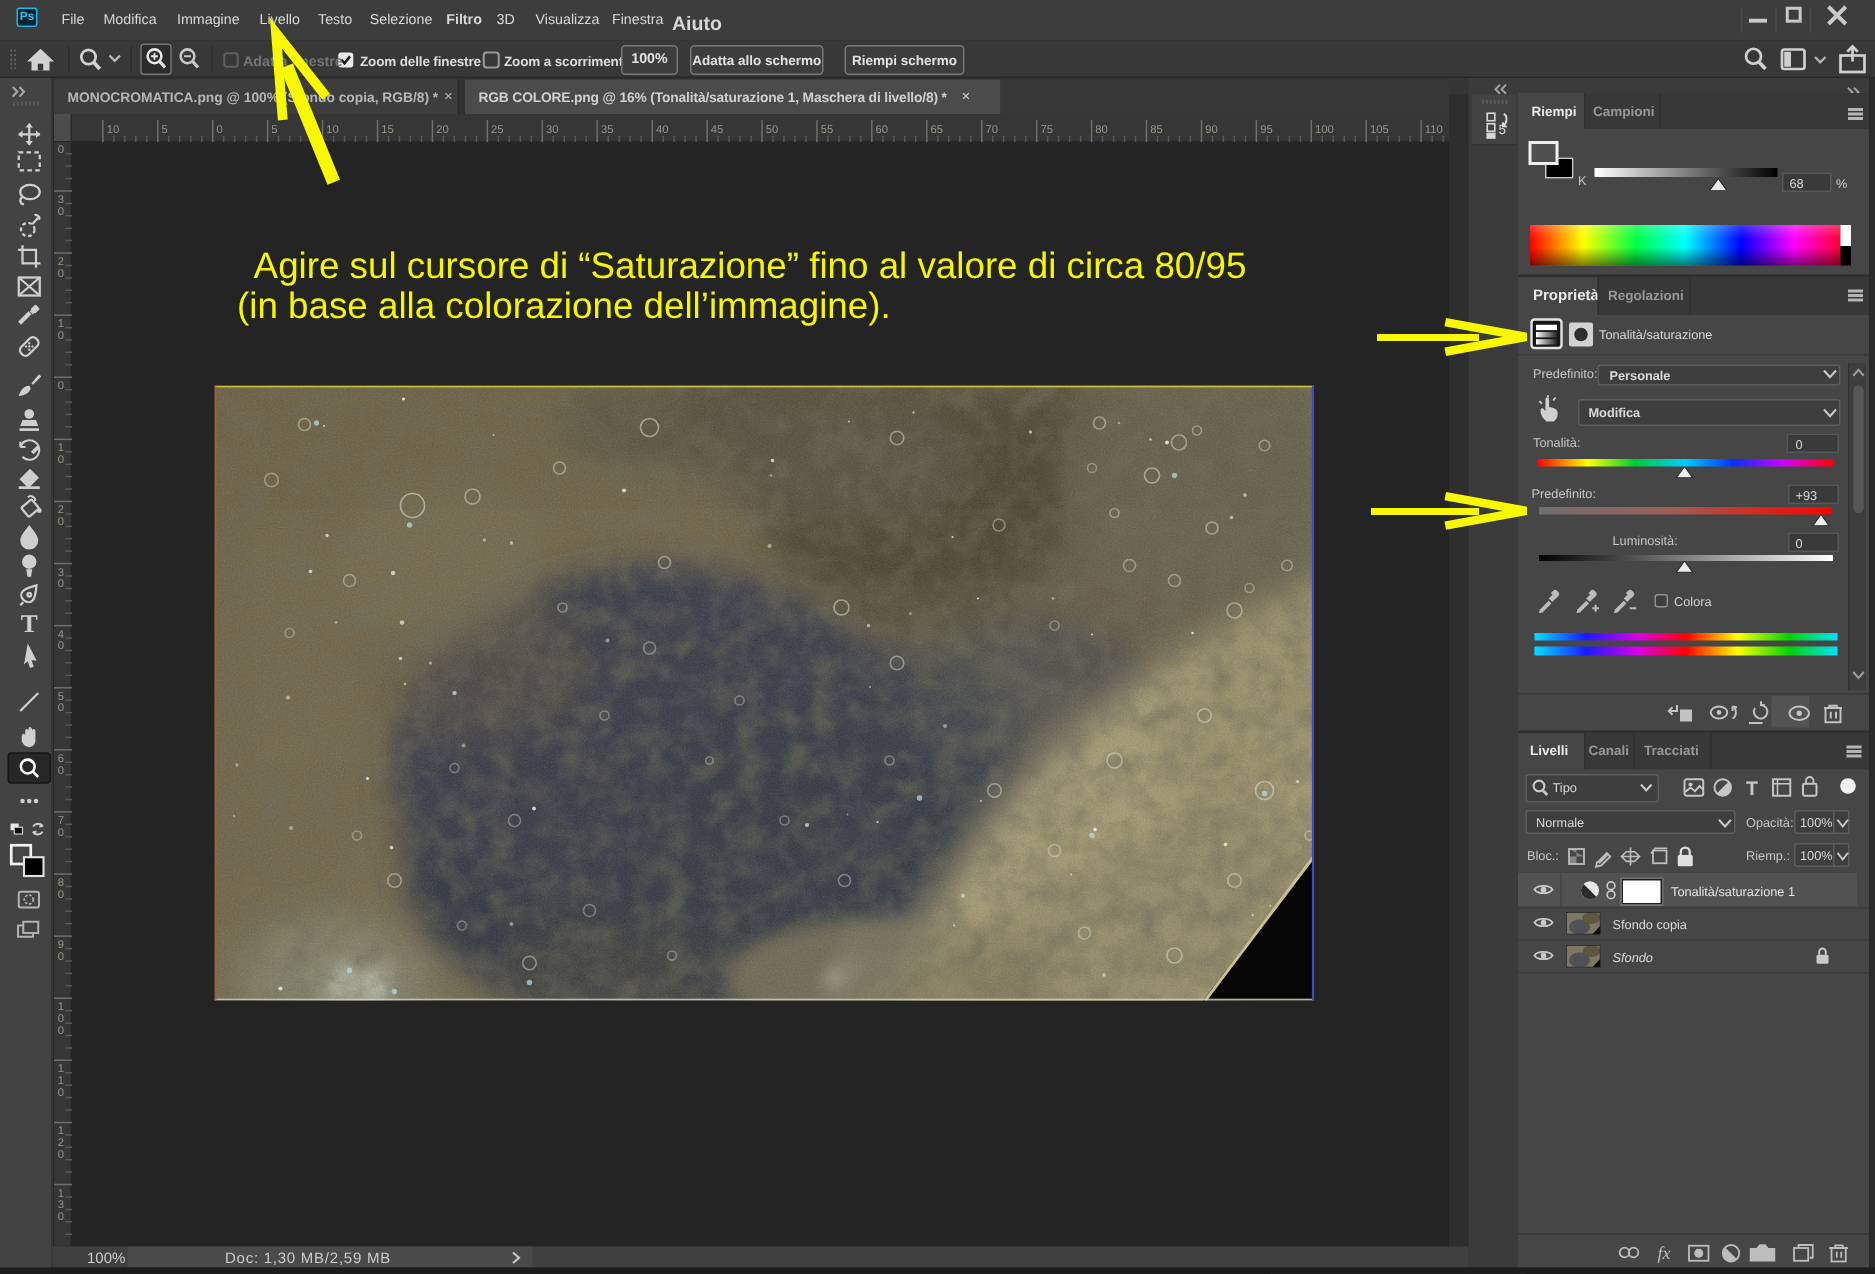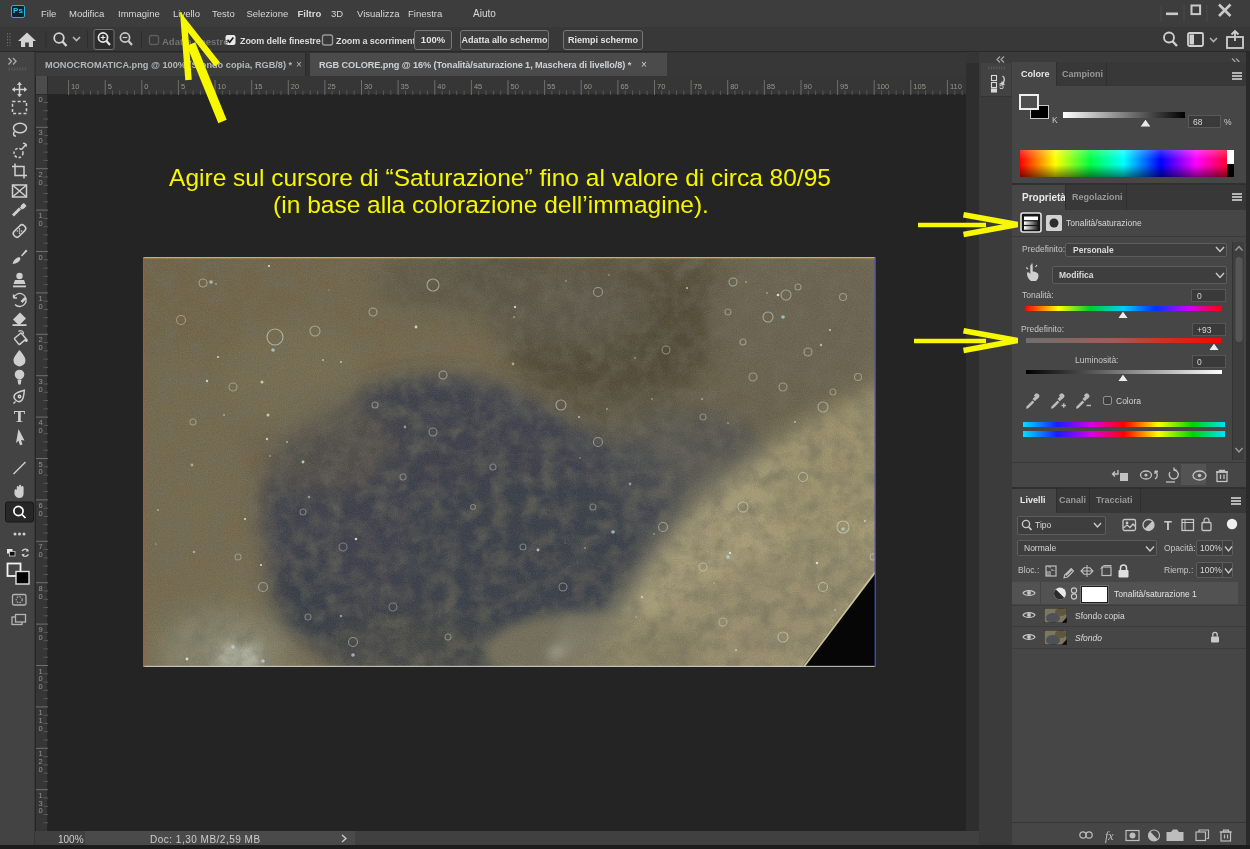--- a/index.html
+++ b/index.html
@@ -11,21 +11,21 @@
 <div style="position:absolute;left:41px;top:8.5px;font-size:9.5px;color:#d8d8d8;font-weight:400;white-space:nowrap;line-height:1;">File</div>
 <div style="position:absolute;left:69px;top:8.5px;font-size:9.5px;color:#d8d8d8;font-weight:400;white-space:nowrap;line-height:1;">Modifica</div>
 <div style="position:absolute;left:118px;top:8.5px;font-size:9.5px;color:#d8d8d8;font-weight:400;white-space:nowrap;line-height:1;">Immagine</div>
 <div style="position:absolute;left:173px;top:8.5px;font-size:9.5px;color:#d8d8d8;font-weight:400;white-space:nowrap;line-height:1;">Livello</div>
 <div style="position:absolute;left:212px;top:8.5px;font-size:9.5px;color:#d8d8d8;font-weight:400;white-space:nowrap;line-height:1;">Testo</div>
 <div style="position:absolute;left:246.5px;top:8.5px;font-size:9.5px;color:#d8d8d8;font-weight:400;white-space:nowrap;line-height:1;">Selezione</div>
 <div style="position:absolute;left:297.5px;top:8.5px;font-size:9.5px;color:#d8d8d8;font-weight:700;white-space:nowrap;line-height:1;">Filtro</div>
 <div style="position:absolute;left:331px;top:8.5px;font-size:9.5px;color:#d8d8d8;font-weight:400;white-space:nowrap;line-height:1;">3D</div>
 <div style="position:absolute;left:357px;top:8.5px;font-size:9.5px;color:#d8d8d8;font-weight:400;white-space:nowrap;line-height:1;">Visualizza</div>
 <div style="position:absolute;left:408px;top:8.5px;font-size:9.5px;color:#d8d8d8;font-weight:400;white-space:nowrap;line-height:1;">Finestra</div>
-<div style="position:absolute;left:473px;top:8.5px;font-size:10px;color:#d8d8d8;font-weight:400;white-space:nowrap;line-height:1;">Aiuto</div>
+<div style="position:absolute;left:448px;top:8.5px;font-size:13px;color:#d8d8d8;font-weight:700;white-space:nowrap;line-height:1;">Aiuto</div>
 <svg style="position:absolute;left:1155px;top:0px" width="95" height="27" viewBox="0 0 95 27">
 <line x1="6" y1="5" x2="6" y2="22" stroke="#4a4a4a" stroke-width="1"></line>
 <line x1="29" y1="5" x2="29" y2="22" stroke="#4a4a4a" stroke-width="1"></line>
 <line x1="52" y1="5" x2="52" y2="22" stroke="#4a4a4a" stroke-width="1"></line>
 <rect x="11" y="12.5" width="12" height="2.6" fill="#c9c9c9"></rect>
 <rect x="36.5" y="5.5" width="8.6" height="8.6" fill="none" stroke="#c9c9c9" stroke-width="2"></rect>
 <path d="M64 4.5 L75.5 16 M75.5 4.5 L64 16" stroke="#c9c9c9" stroke-width="2.6"></path>
 </svg>
 <div style="position:absolute;left:0px;top:27px;width:1250px;height:25px;background:#383838;border-bottom:1px solid #282828;"></div>
 <svg style="position:absolute;left:0px;top:27px" width="1250" height="25" viewBox="0 0 1250 25">
@@ -724,21 +724,21 @@
       </g>
     </g>
     <path d="M733 313 L733 410 L659 410 Z" fill="#060606"></path>
     <line x1="733" y1="314" x2="660.5" y2="410" stroke="#ded5a4" stroke-width="2" opacity="0.9"></line>
     <rect x="0" y="0" width="733" height="1.3" fill="#c6ba30"></rect>
     <rect x="0" y="408.8" width="733" height="1.2" fill="#cfcfc5" opacity="0.85"></rect>
     <rect x="0" y="0" width="1.3" height="410" fill="#bb5530" opacity="0.85"></rect>
     <rect x="731.6" y="0" width="1.4" height="410" fill="#3c49c8"></rect>
   </svg>
 <div style="position:absolute;left:167px;top:166px;font-size:24.5px;color:#f6f600;font-weight:400;white-space:nowrap;line-height:1;width:666px;text-align:center;">Agire sul cursore di “Saturazione” fino al valore di circa 80/95</div>
-<div style="position:absolute;left:158px;top:193px;font-size:24.5px;color:#f6f600;font-weight:400;white-space:nowrap;line-height:1;width:666px;text-align:center;">(in base alla colorazione dell’immagine).</div>
+<div style="position:absolute;left:158px;top:193px;font-size:24.5px;color:#f6f600;font-weight:400;white-space:nowrap;line-height:1;width:666px;text-align:left;">(in base alla colorazione dell’immagine).</div>
 <svg style="position:absolute;left:0px;top:0px;pointer-events:none;z-index:40" width="1250" height="849" viewBox="0 0 1250 849">
 <g fill="none" stroke="#f8f800">
 <line x1="191" y1="44" x2="222.5" y2="121.5" stroke-width="9"></line>
 <path d="M217.5 64.5 L184 22 L188.5 80" stroke-width="6.5"></path>
 <line x1="918" y1="225" x2="986" y2="225" stroke-width="4.6"></line>
 <path d="M963.5 214.7 L1017.5 224.6 L963.5 234.5" stroke-width="5.6"></path>
 <line x1="914" y1="341" x2="986" y2="341" stroke-width="4.6"></line>
 <path d="M963.5 330.7 L1017.5 340.6 L963.5 350.4" stroke-width="5.6"></path>
 </g>
   </svg>
@@ -765,21 +765,21 @@
 <g stroke="#d8d8d8" stroke-width="1.1" fill="none">
 <rect x="10.5" y="12.5" width="5" height="5"></rect>
       <rect x="10.5" y="19.5" width="5" height="5"></rect>
 <rect x="10.5" y="26" width="5" height="3" fill="#d8d8d8"></rect>
 <path d="M21.5 13 c2.5 1 2.5 6 -0.5 8 l0 -2.5 m0 2.5 l2.5 0.5" stroke-width="1.3"></path>
 <text x="18" y="26" font-size="9" fill="#d8d8d8" stroke="none">5</text>
 </g>
   </svg>
 <div style="position:absolute;left:1012px;top:62px;width:234px;height:24px;background:#383838;"></div>
 <div style="position:absolute;left:1012px;top:62px;width:44px;height:24px;background:#464646;"></div>
-<div style="position:absolute;left:1021px;top:69.5px;font-size:9px;color:#e8e8e8;font-weight:700;white-space:nowrap;line-height:1;">Colore</div>
+<div style="position:absolute;left:1021px;top:69.5px;font-size:9px;color:#e8e8e8;font-weight:700;white-space:nowrap;line-height:1;">Riempi</div>
 <div style="position:absolute;left:1062px;top:69.5px;font-size:9px;color:#989898;font-weight:700;white-space:nowrap;line-height:1;">Campioni</div>
 <div style="position:absolute;left:1056px;top:62px;width:1px;height:24px;background:#2f2f2f;"></div>
 <div style="position:absolute;left:1106px;top:62px;width:1px;height:24px;background:#2f2f2f;"></div>
 <div style="position:absolute;left:1232px;top:72px;width:10px;height:2px;background:#b5b5b5;box-shadow:0 3px 0 #b5b5b5,0 6px 0 #b5b5b5;"></div>
 <div style="position:absolute;left:1012px;top:86px;width:234px;height:97px;background:#464646;"></div>
 <div style="position:absolute;left:1029.5px;top:104.5px;width:19px;height:14.5px;background:#000;border:1.5px solid #c9c9c9;"></div>
 <div style="position:absolute;left:1019px;top:94px;width:19.5px;height:16px;background:#4f4f4f;border:2px solid #efefef;"></div>
 <div style="position:absolute;left:1052px;top:115.5px;font-size:8.5px;color:#c8c8c8;font-weight:400;white-space:nowrap;line-height:1;">K</div>
 <div style="position:absolute;left:1063px;top:111.5px;width:122px;height:6px;background:linear-gradient(90deg,#ffffff,#000000);"></div>
 <svg style="position:absolute;left:1139px;top:118.5px" width="13" height="8.5" viewBox="0 0 13 8.5">

